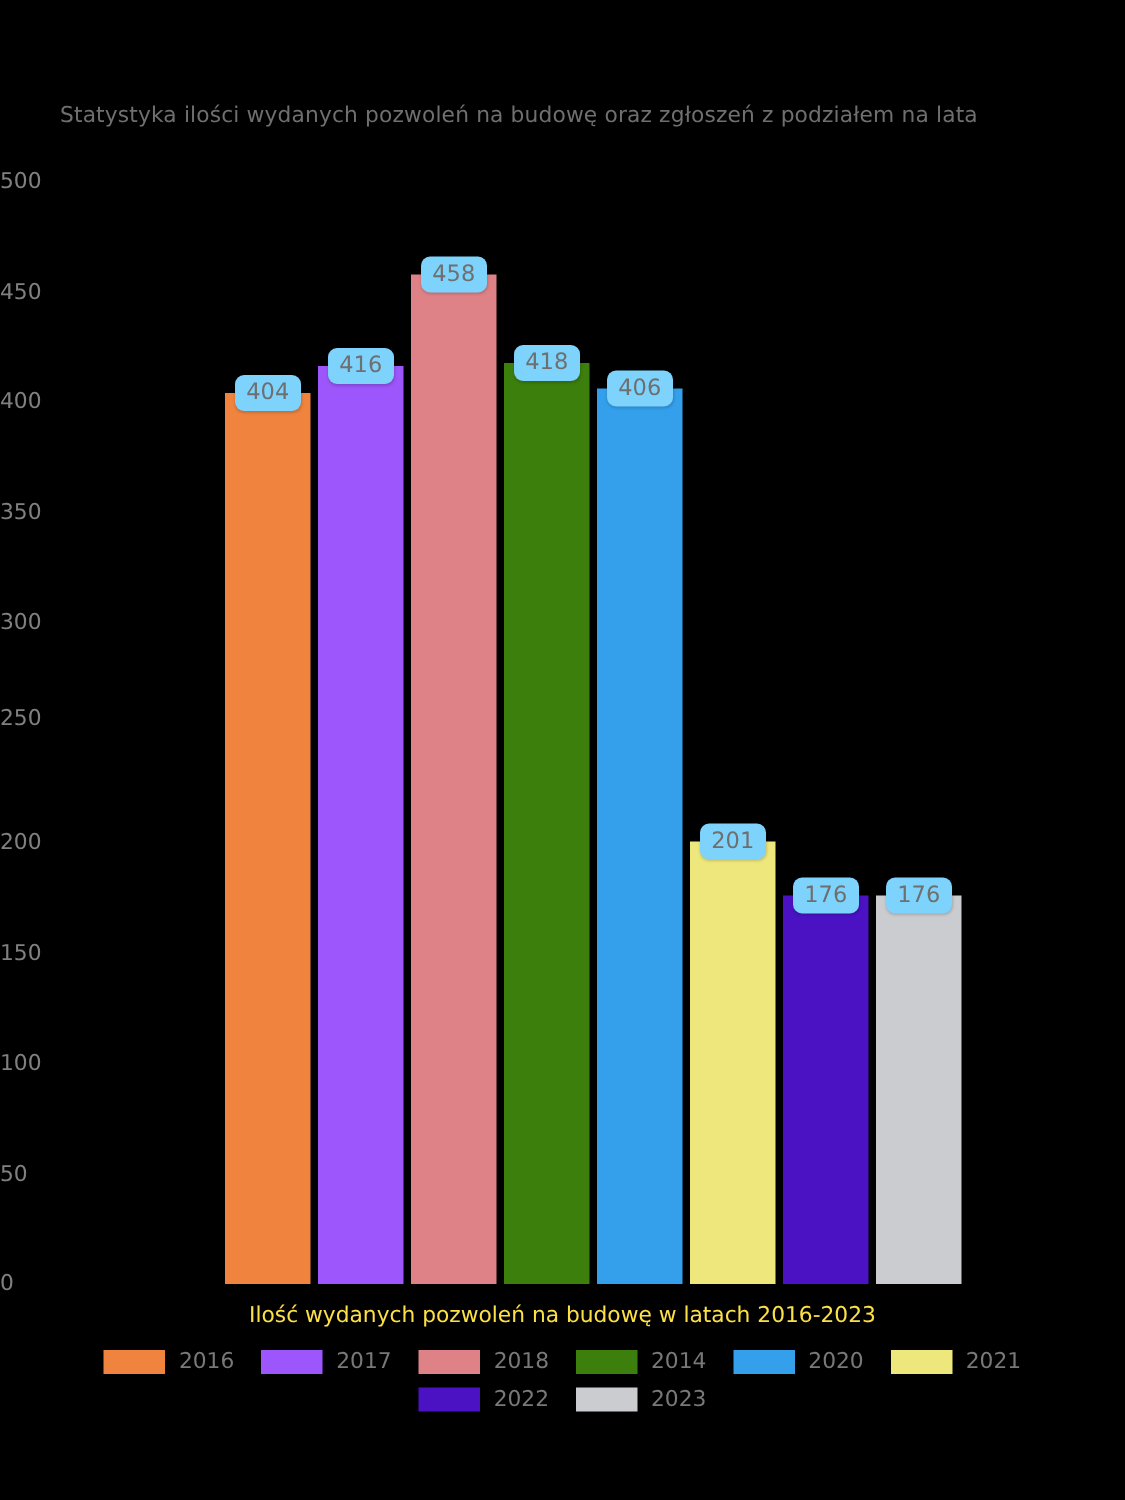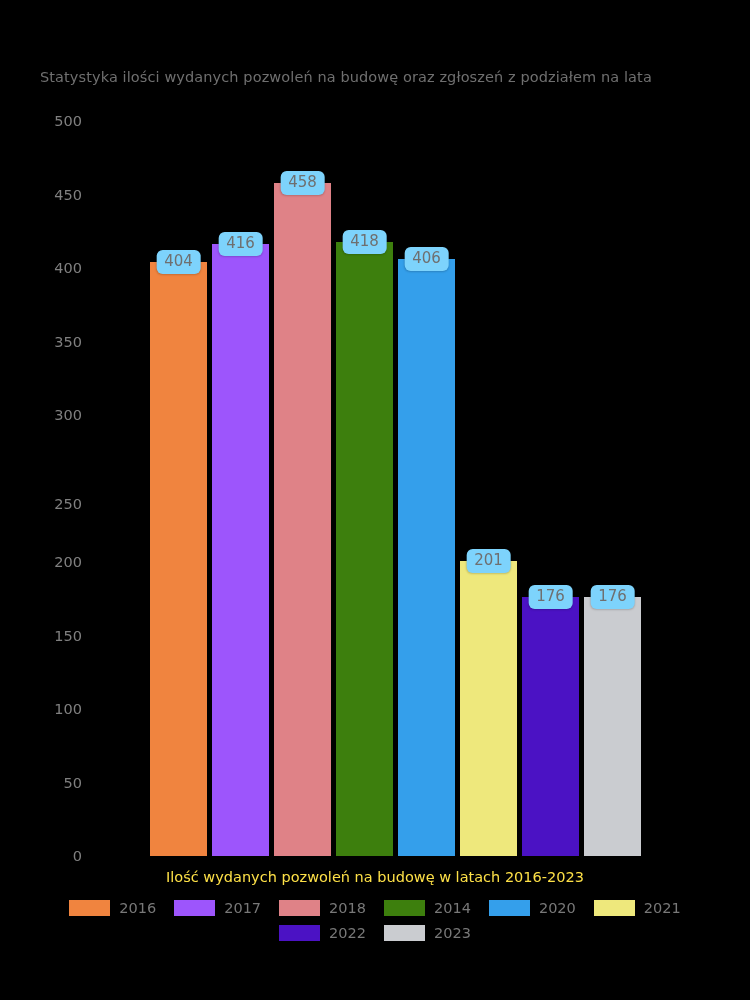--- a/index.html
+++ b/index.html
@@ -39,21 +39,21 @@
     top: 0px;
     width: 750px;
     height: 1000px;
   }
 
   
   .y-tick {
     position: absolute;
     right: 0;
     width: 100%;
-    text-align: right;
+    text-align: left;
     font-size: 14.5px;
     color: #808080;
     transform: translateY(-50%);
     white-space: nowrap;
   }
   .y-axis {
     position: absolute;
     left: 0px;
     top: 0px;
     width: 82px;
@@ -137,21 +137,21 @@
   <div class="chart-title">Statystyka ilości wydanych pozwoleń na budowę oraz zgłoszeń z podziałem na lata</div>
 
   <div class="plot-area">
 
     <div class="y-axis">
         <div class="y-tick" style="top: 121px;">500</div>
         <div class="y-tick" style="top: 194.5px;">450</div>
         <div class="y-tick" style="top: 268px; margin-left: 24px;">400</div>
         <div class="y-tick" style="top: 341.5px;">350</div>
         <div class="y-tick" style="top: 415px;">300</div>
-        <div class="y-tick" style="top: 504px;">250</div>
+        <div class="y-tick" style="top: 479px;">250</div>
         <div class="y-tick" style="top: 562px;">200</div>
         <div class="y-tick" style="top: 635.5px; padding-left: 27px;">150</div>
         <div class="y-tick" style="top: 709px;">100</div>
         <div class="y-tick" style="top: 782.5px;">50</div>
         <div class="y-tick" style="top: 856px;">0</div>
       </div>
 
     <div class="bars-layer">
         <div class="bar" style="left: 150px; width: 57px; height: 593.88px; background: rgb(240, 132, 63);"></div>
         <div class="bar-label" style="left: 178.5px; top: 262.12px;">404</div>

